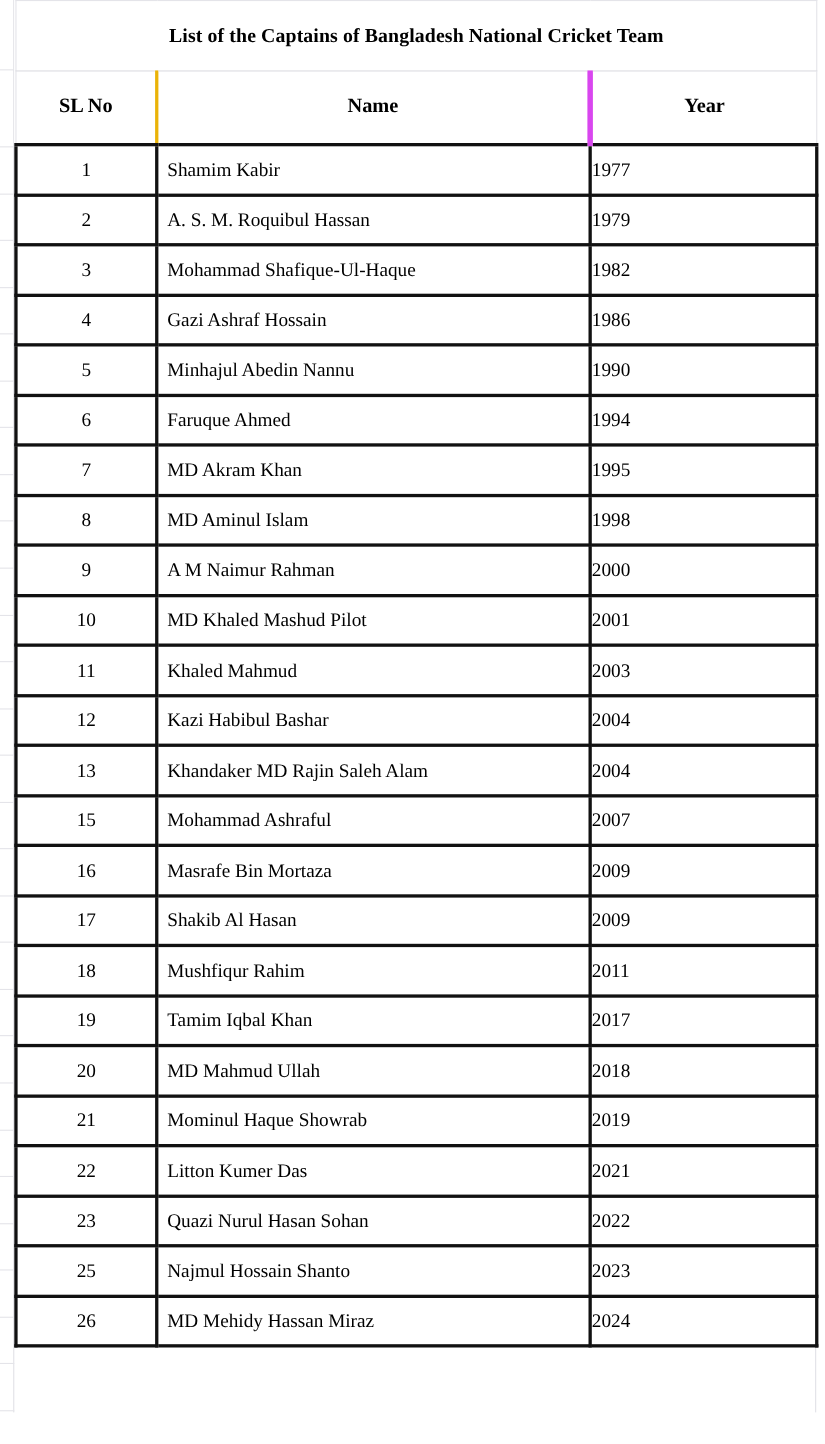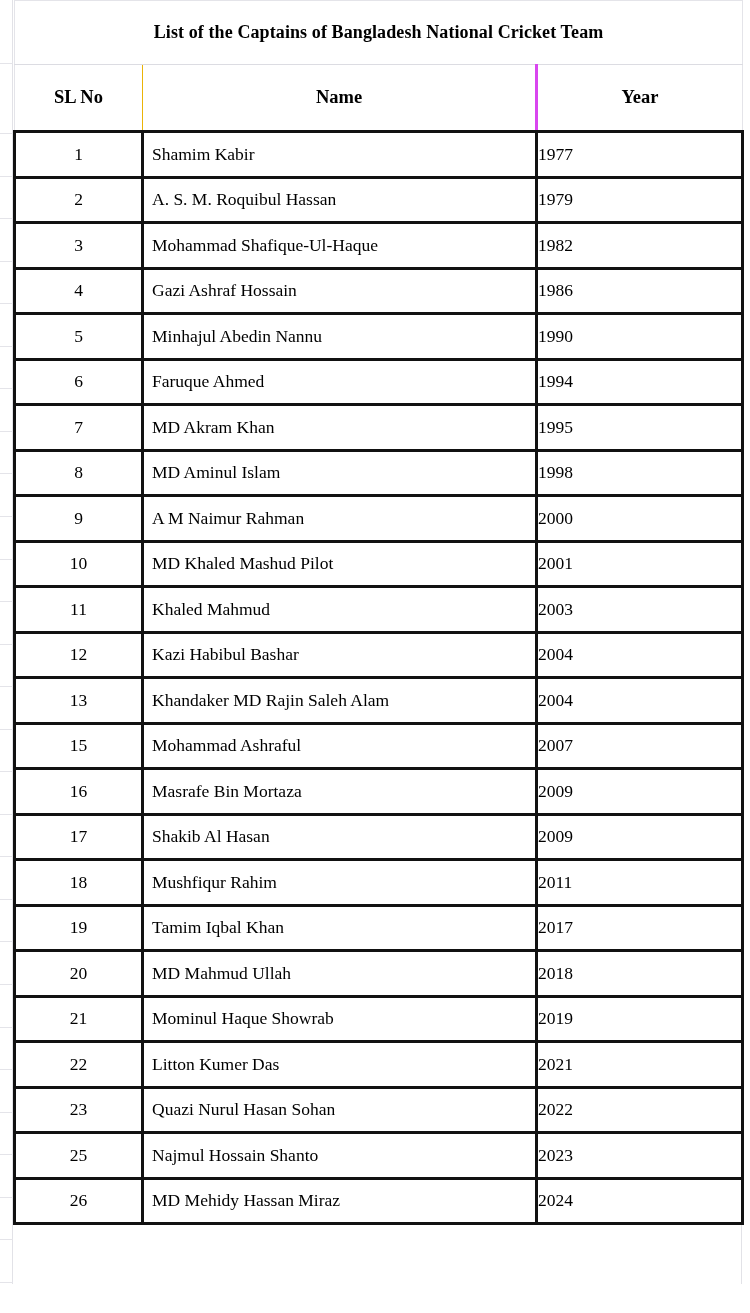--- a/index.html
+++ b/index.html
@@ -88,24 +88,24 @@
     padding: 0;
     text-align: center;
     vertical-align: middle;
     font-weight: bold;
     font-size: 18.5px;
     border-top: none;
     border-bottom: 3px solid #111111;
   }
   tr.head-row th.h-sl {
     border-left: 1px solid #e4e4e9;
-    border-right: 1px solid #eab308;
+    border-right: 3px solid #eab308;
   }
   tr.head-row th.h-name {
-    border-right: 3px solid #d946ef;
+    border-right: 5px solid #d946ef;
   }
   tr.head-row th.h-year {
     border-right: 1px solid #e4e4e9;
     margin-top: 11px;
   }
 
   
   tr.data-row td {
     height: 42.5px;
     padding: 0;

